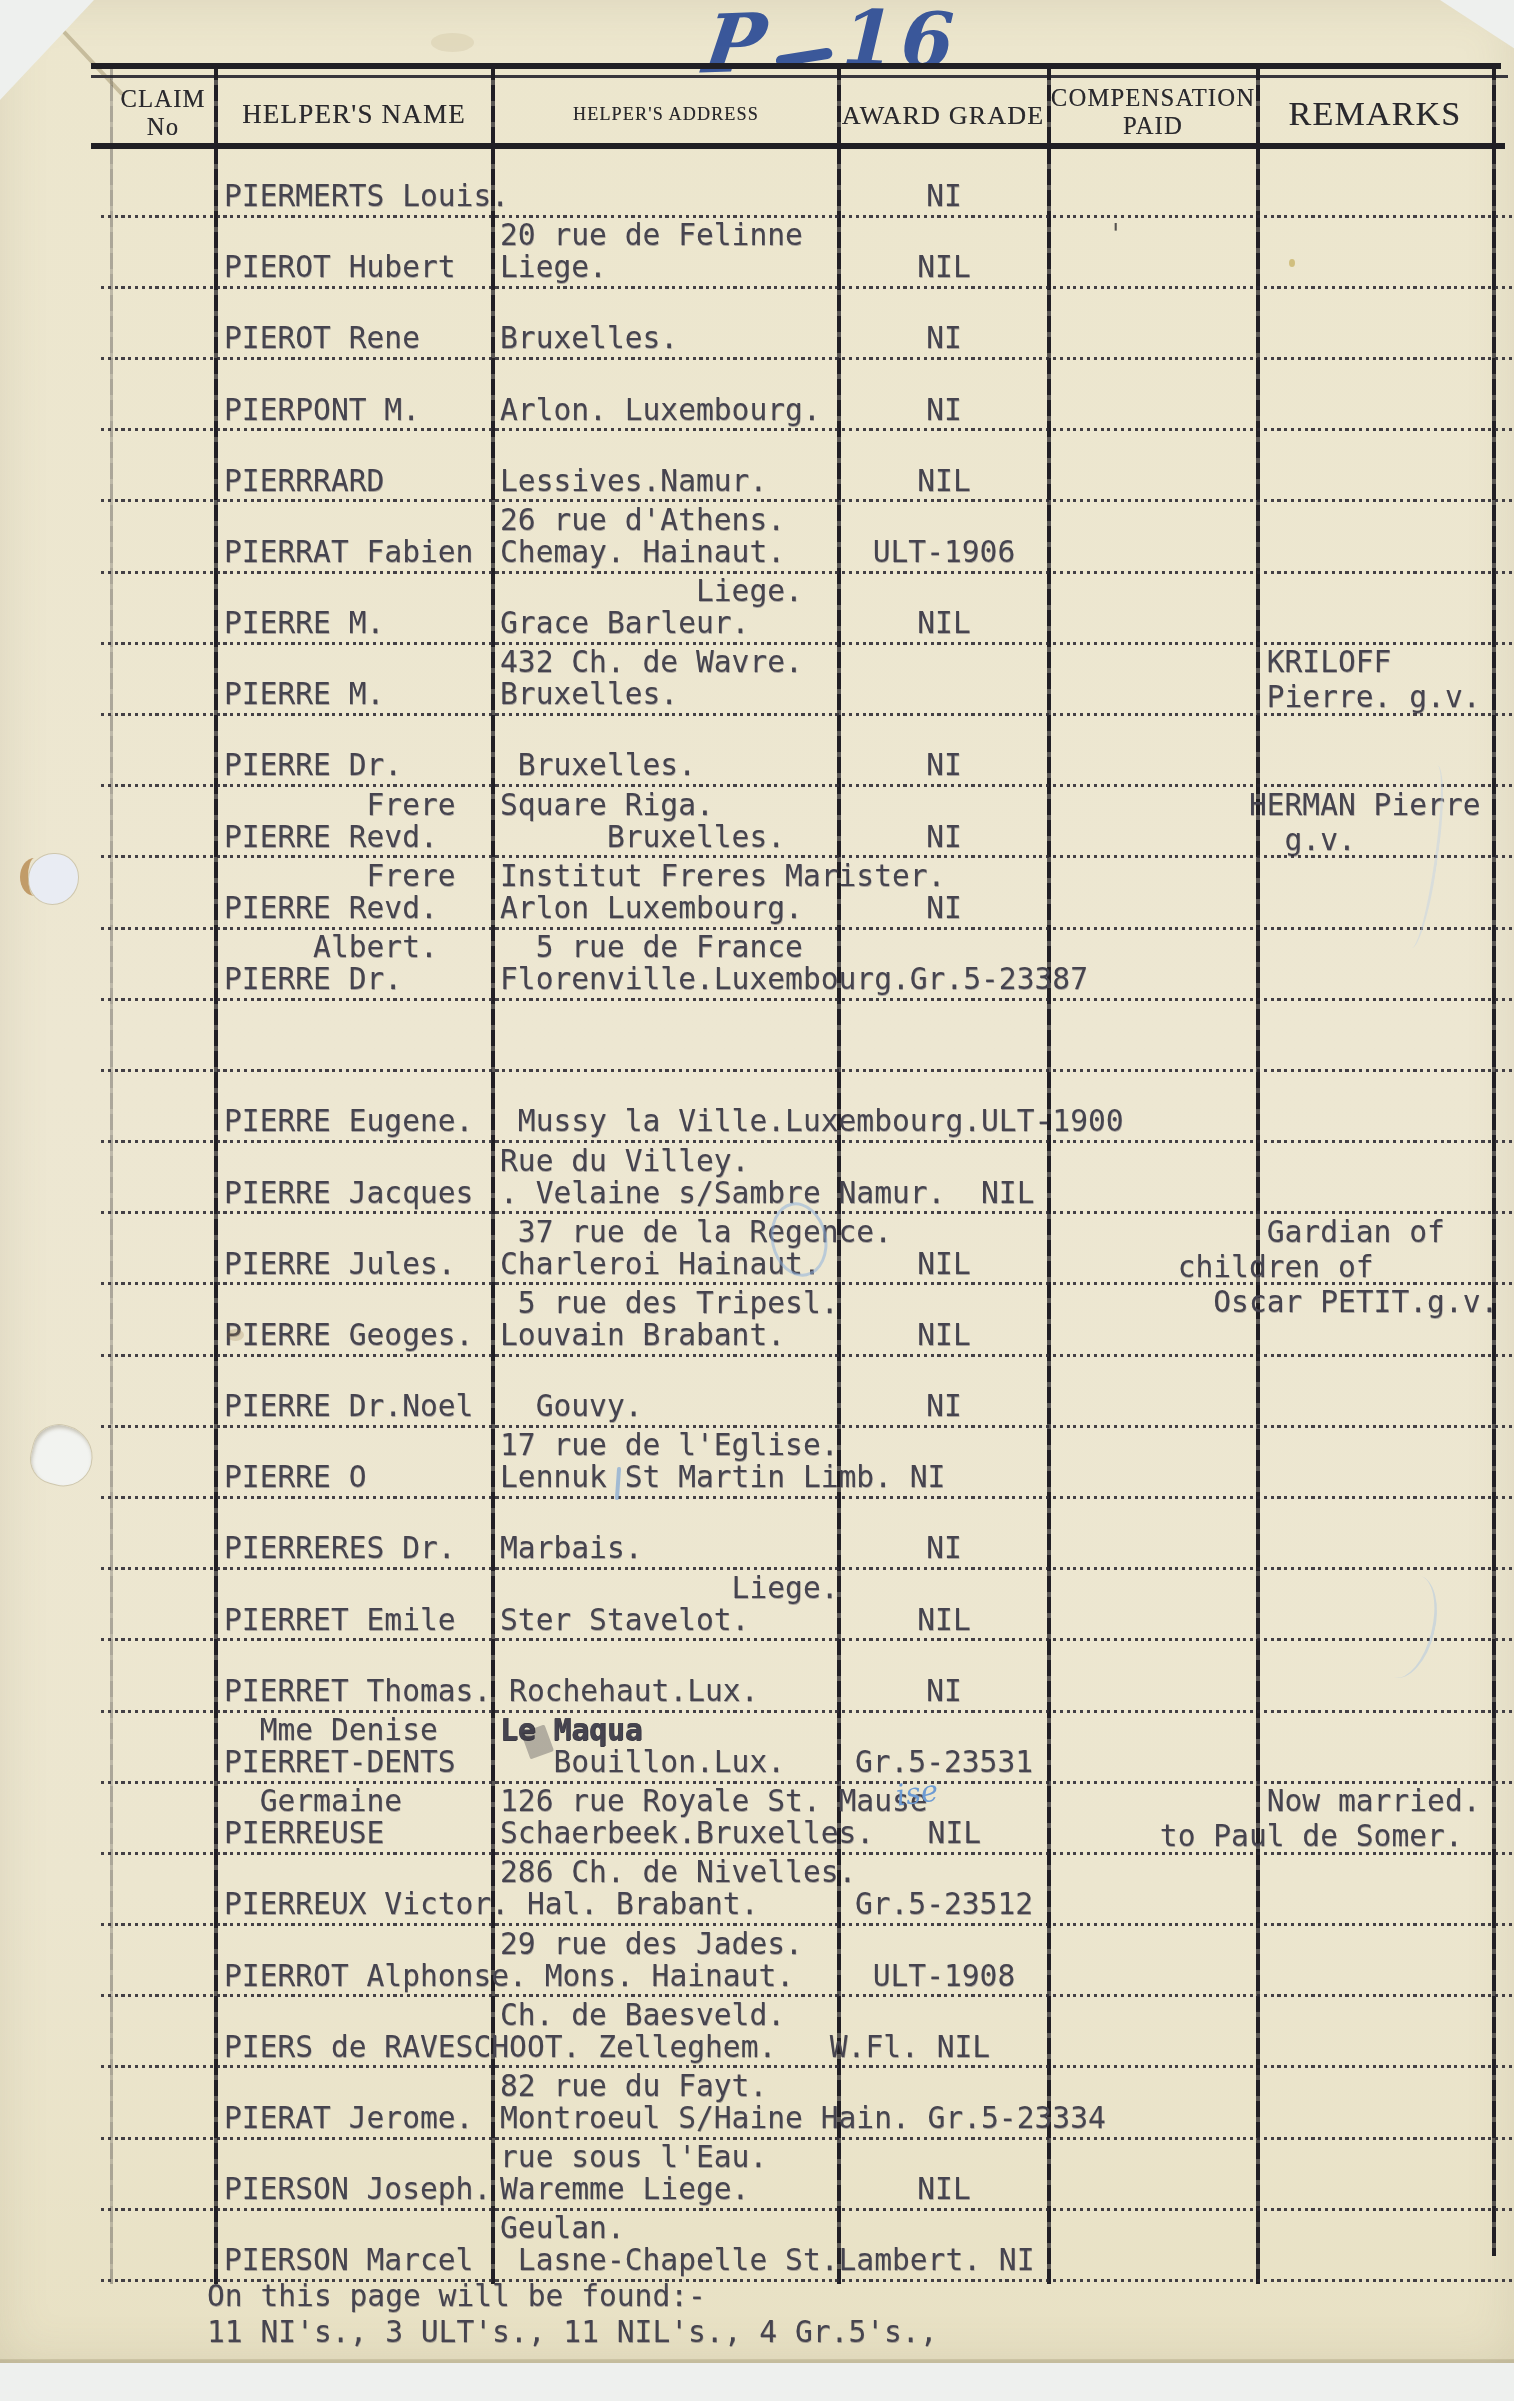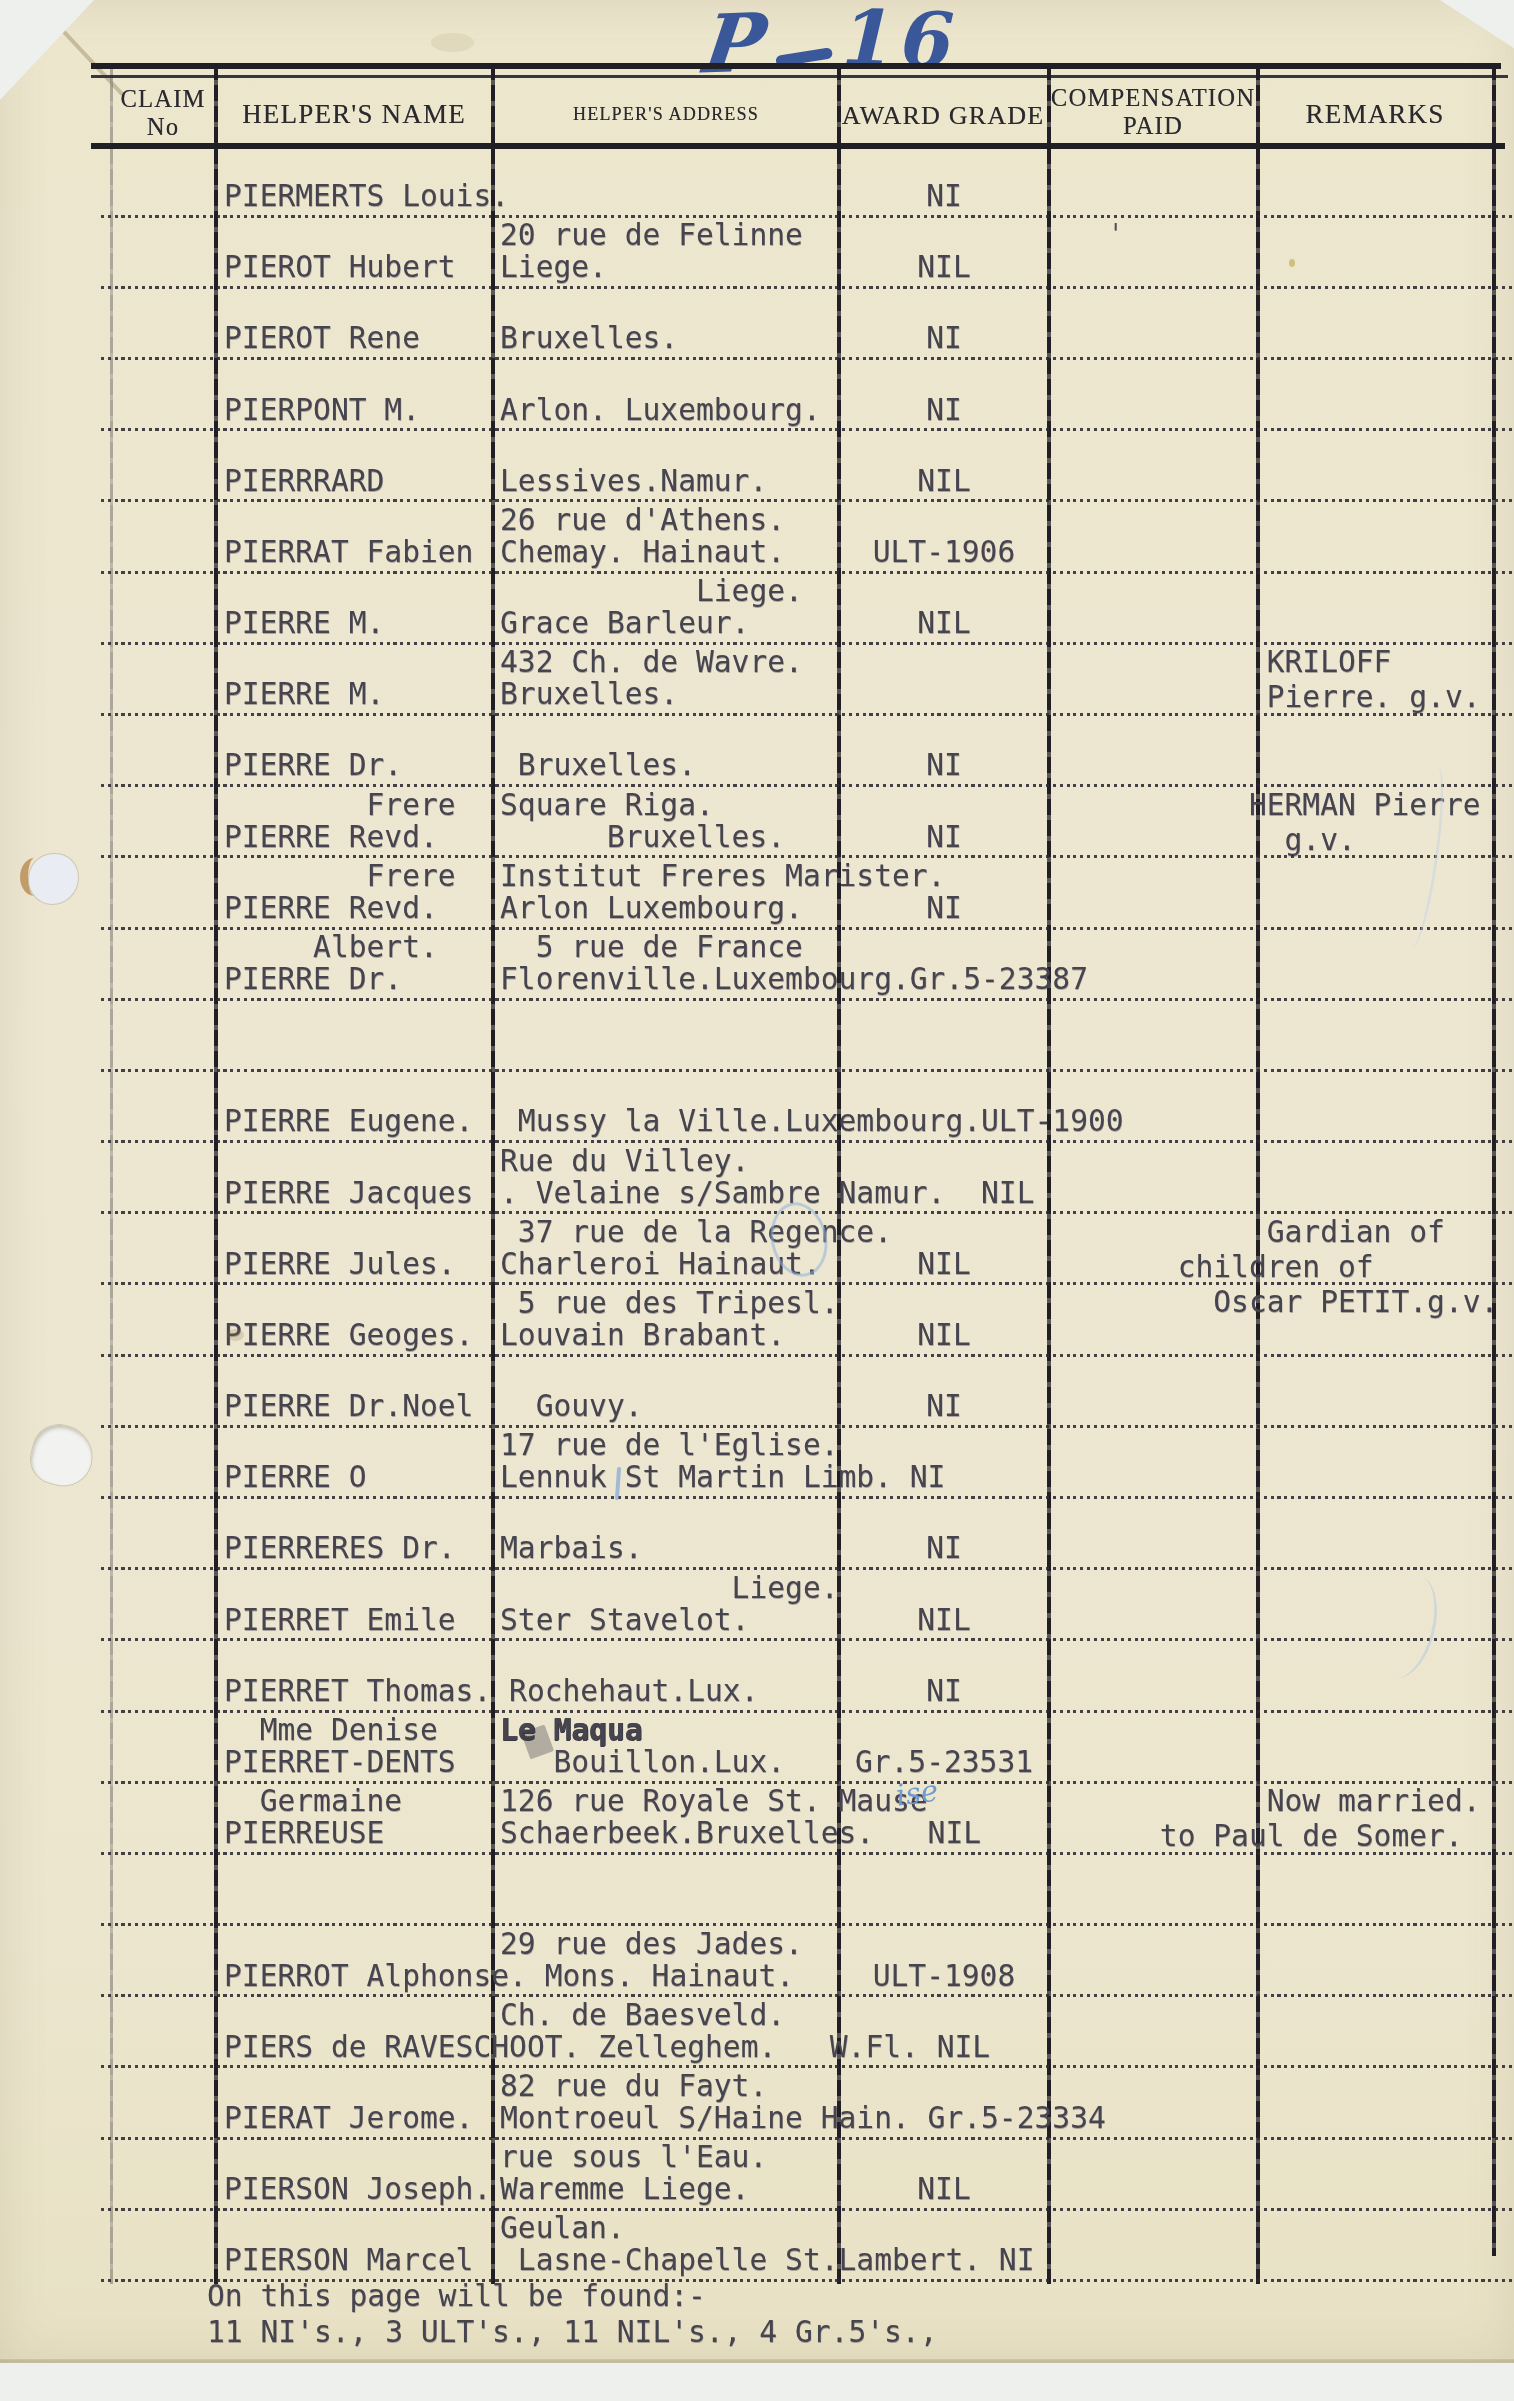--- a/index.html
+++ b/index.html
@@ -100,21 +100,21 @@
         <div class="hlabel" style="left: 666px; top: 100px; font-size: 18px;">
           <div class="hline">HELPER'S ADDRESS</div>
         </div>
         <div class="hlabel" style="left: 943px; top: 102px; font-size: 26px;">
           <div class="hline">AWARD GRADE</div>
         </div>
         <div class="hlabel" style="left: 1153px; top: 84px; font-size: 24.6px;">
           <div class="hline">COMPENSATION</div>
           <div class="hline">PAID</div>
         </div>
-        <div class="hlabel" style="left: 1375px; top: 100px; font-size: 27px;">
+        <div class="hlabel" style="left: 1375px; top: 100px; font-size: 34px;">
           <div class="hline">REMARKS</div>
         </div>
       </div>
     <div class="rows" id="rows">
         <div class="trow" style="top: 0px;">
           <div class="cell mono bottom c-name">PIERMERTS Louis.</div>
           <div class="cell mono bottom c-grade">NI</div>
         </div>
         <div class="sep" style="top: 69px;"></div>
         <div class="trow" style="top: 71px;">
@@ -272,20 +272,25 @@
           <div class="cell mono top c-name">  Germaine</div>
           <div class="cell mono top c-addr">126 rue Royale St. Mause</div>
           <div class="cell mono bottom c-name">PIERREUSE</div>
           <div class="cell mono bottom c-addr">Schaerbeek.Bruxelles.   NIL</div>
           <div class="remark">
             <div class="rline">       Now married.</div>
             <div class="rline"> to Paul de Somer.</div>
           </div>
         </div>
         <div class="sep" style="top: 1706px;"></div>
+        <div class="trow" style="top: 1708px;">
+          <div class="cell mono top c-addr">286 Ch. de Nivelles.</div>
+          <div class="cell mono bottom c-name">PIERREUX Victor. Hal. Brabant.</div>
+          <div class="cell mono bottom c-grade">Gr.5-23512</div>
+        </div>
         <div class="sep" style="top: 1777px;"></div>
         <div class="trow" style="top: 1780px;">
           <div class="cell mono top c-addr">29 rue des Jades.</div>
           <div class="cell mono bottom c-name">PIERROT Alphonse. Mons. Hainaut.</div>
           <div class="cell mono bottom c-grade">ULT-1908</div>
         </div>
         <div class="sep" style="top: 1848px;"></div>
         <div class="trow" style="top: 1851px;">
           <div class="cell mono top c-addr">Ch. de Baesveld.</div>
           <div class="cell mono bottom c-name">PIERS de RAVESCHOOT. Zelleghem.   W.Fl. NIL</div>

